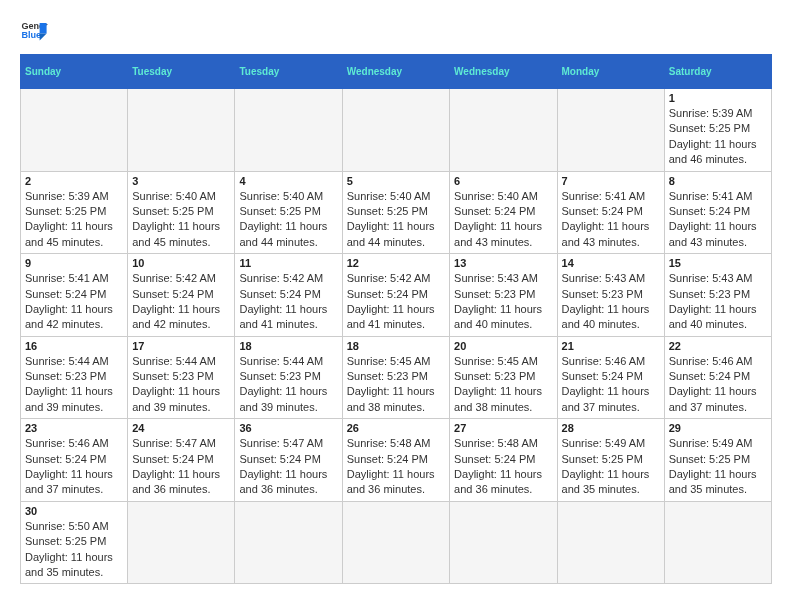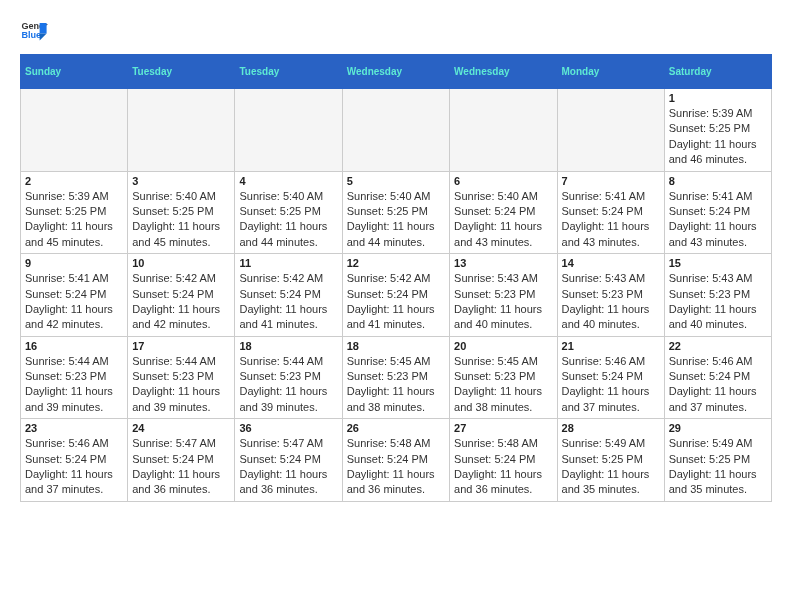--- a/index.html
+++ b/index.html
@@ -327,14 +327,29 @@
 and 35 minutes.</div>
         </td>
         <td>
           <div class="day-num">29</div>
           <div class="day-info" style="white-space: pre-line;">Sunrise: 5:49 AM
 Sunset: 5:25 PM
 Daylight: 11 hours
 and 35 minutes.</div>
         </td>
       </tr>
+      <tr class="last-row">
+        <td class="has-data">
+          <div class="day-num">30</div>
+          <div class="day-info" style="white-space: pre-line;">Sunrise: 5:50 AM
+Sunset: 5:25 PM
+Daylight: 11 hours
+and 35 minutes.</div>
+        </td>
+        <td class="empty"></td>
+        <td class="empty"></td>
+        <td class="empty"></td>
+        <td class="empty"></td>
+        <td class="empty"></td>
+        <td class="empty"></td>
+      </tr>
     </tbody>
 </table>
 
 </body></html>

